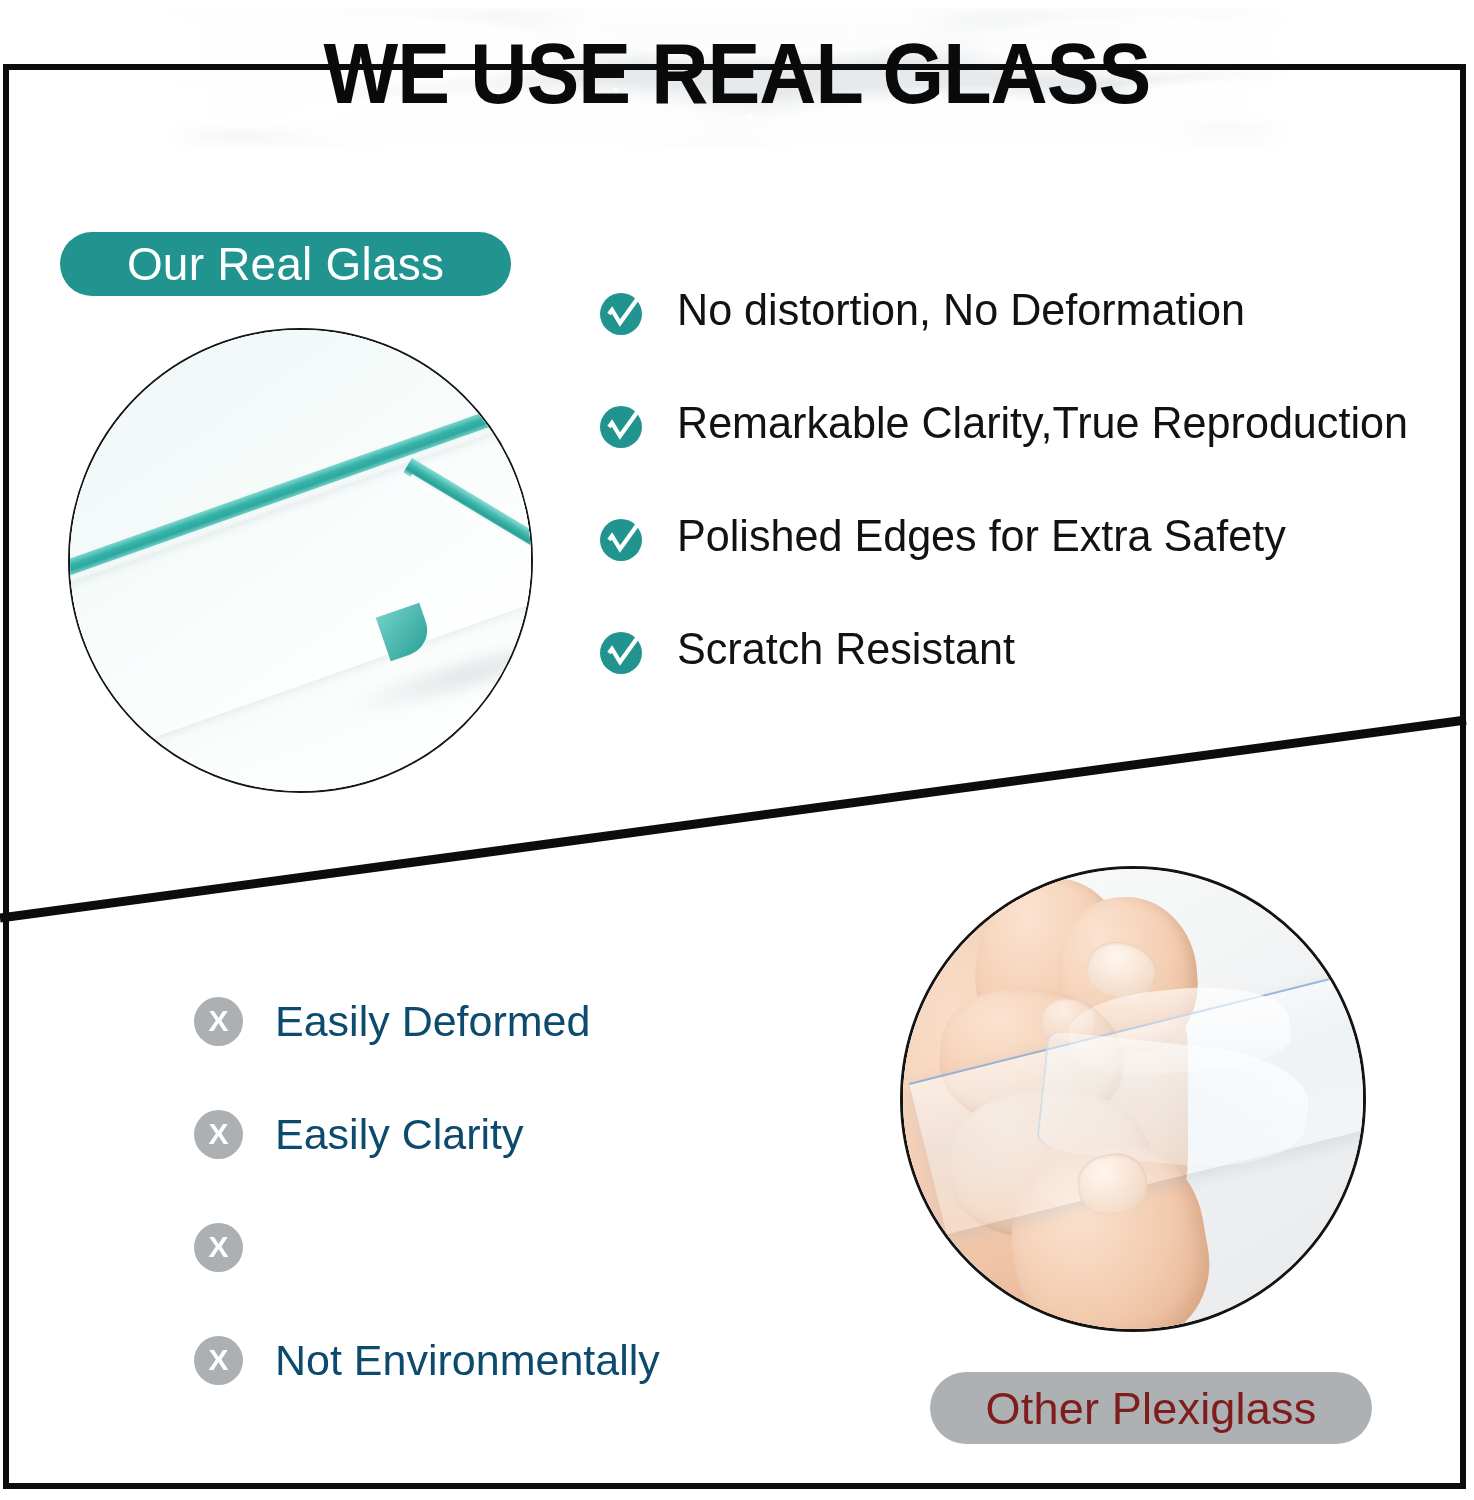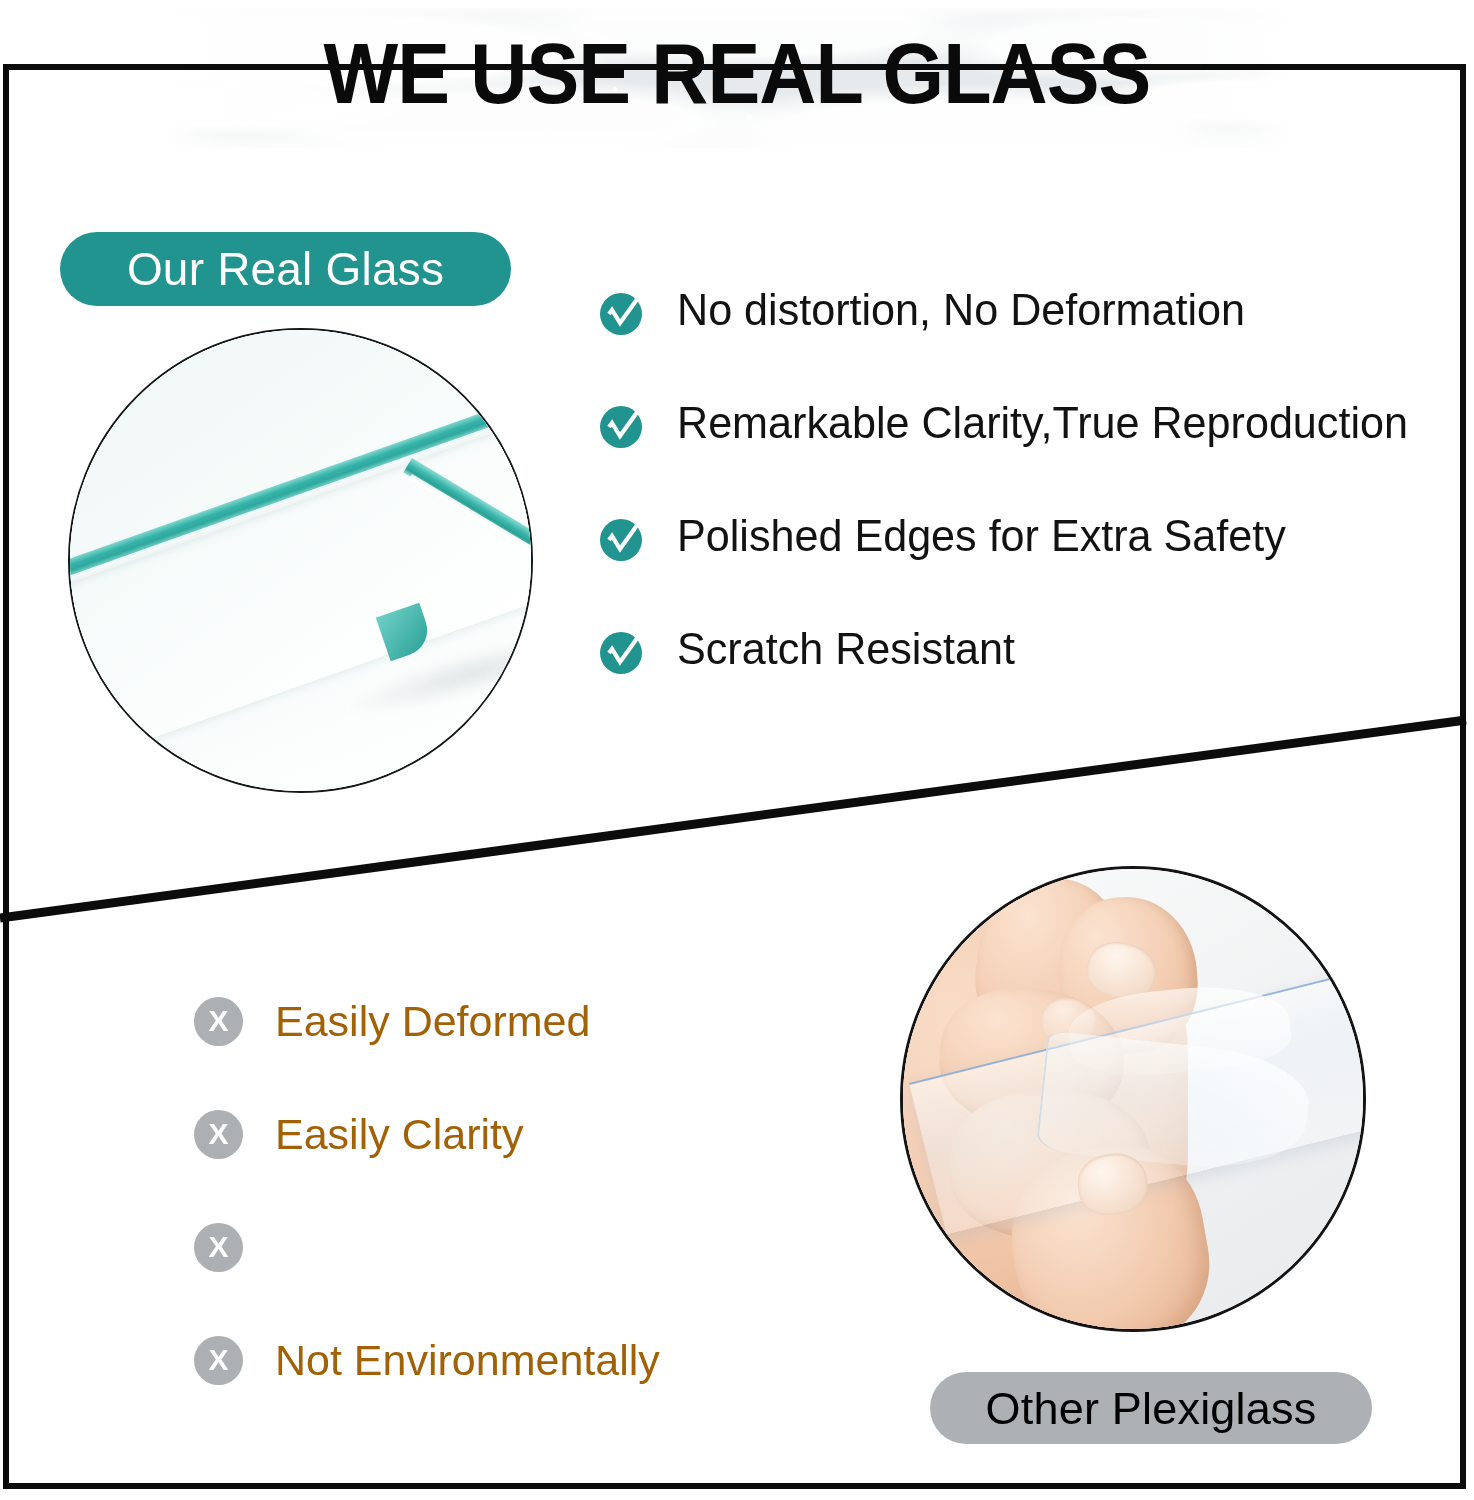--- a/index.html
+++ b/index.html
@@ -65,40 +65,40 @@
     font-weight:bold;
     letter-spacing:-1px;
     color:#0a0a0a;
     transform:scaleX(.92);
     white-space:nowrap;
   }
 
   
   #tealPill{
     position:absolute; left:60px; top:232px;
-    width:451px; height:74px;
+    width:451px; height:64px;
     background:#229490;
     border-radius:37px;
     display:flex; align-items:center; justify-content:center;
   }
   #tealPill .pill-label{
     color:#ffffff; font-size:46px; line-height:46px;
     letter-spacing:.2px; white-space:nowrap;
   }
 
   
   #grayPill{
     position:absolute; left:930px; top:1372px;
     width:442px; height:72px;
     background:#adb1b4;
     border-radius:36px;
     display:flex; align-items:center; justify-content:center;
   }
   #grayPill .pill-label{
-    color:#000000; font-size:45px; line-height:45px;
+    color:#7f1d1d; font-size:45px; line-height:45px;
     letter-spacing:.2px; white-space:nowrap;
   }
 
   
   #glassCircle{
     position:absolute; left:68px; top:328px;
     width:465px; height:465px;
     border-radius:50%;
     overflow:hidden;
     border:2px solid #14181a;
@@ -291,21 +291,21 @@
     width:49px; height:49px; flex:0 0 49px;
     border-radius:50%;
     background:#acb0b3;
     display:flex; align-items:center; justify-content:center;
     color:#ffffff; font-size:30px; line-height:30px;
     font-weight:600;
   }
   .neg-label{
     margin-left:32px;
     font-size:43px; line-height:47px;
-    color:#a16207;
+    color:#0c4a6e;
     white-space:nowrap;
   }
 </style>
 </head>
 <body>
 
 <div id="brush"></div>
 
 <div id="frame"></div>
 

